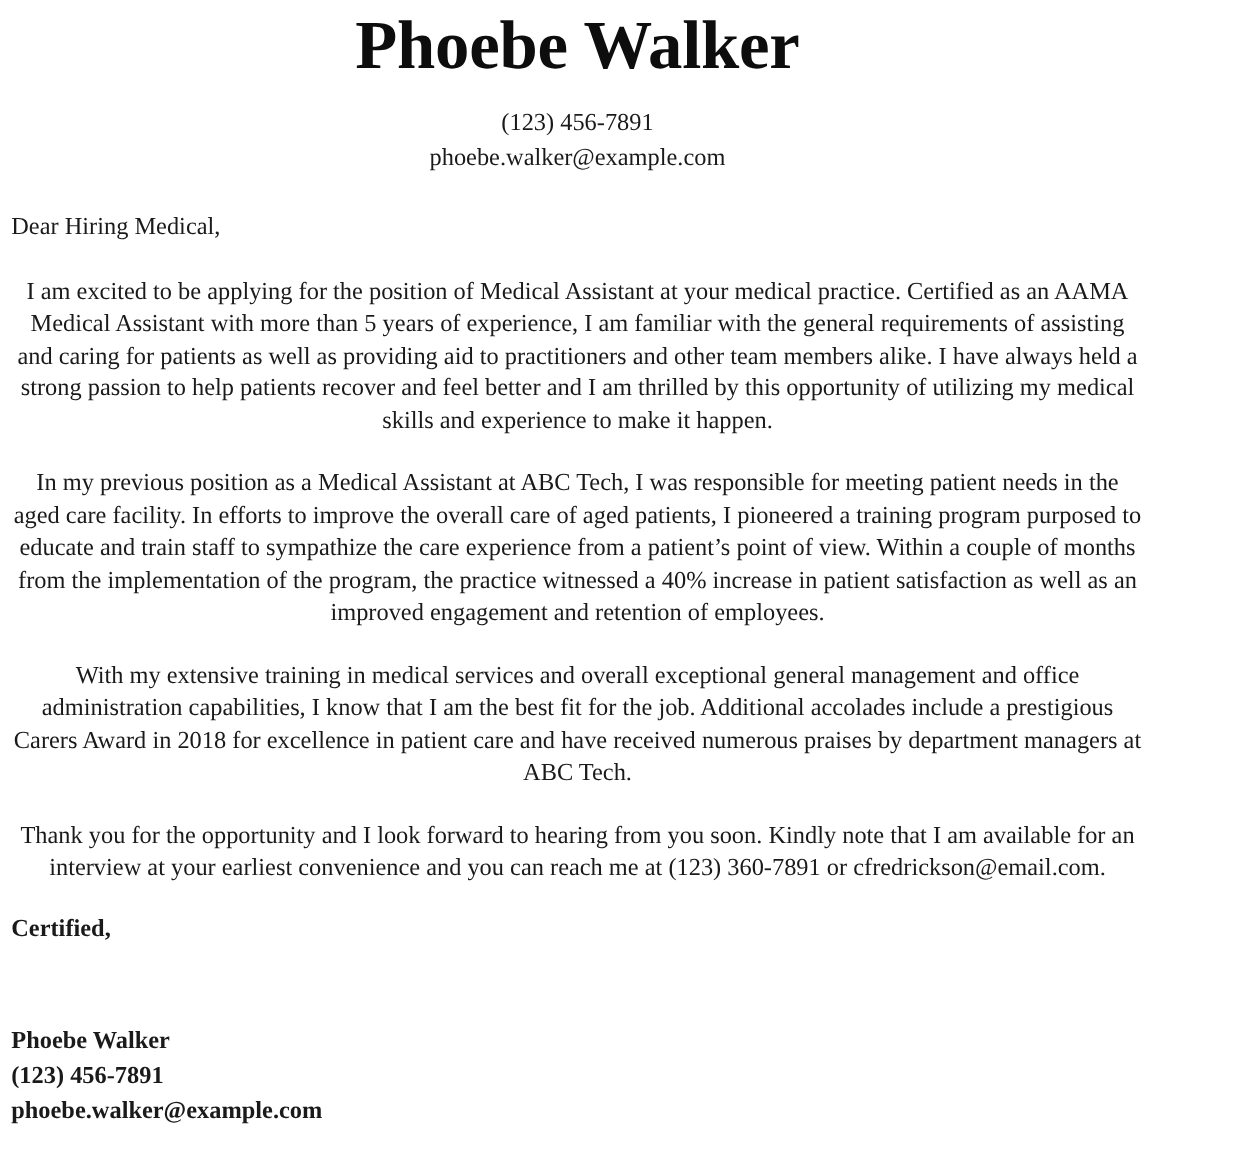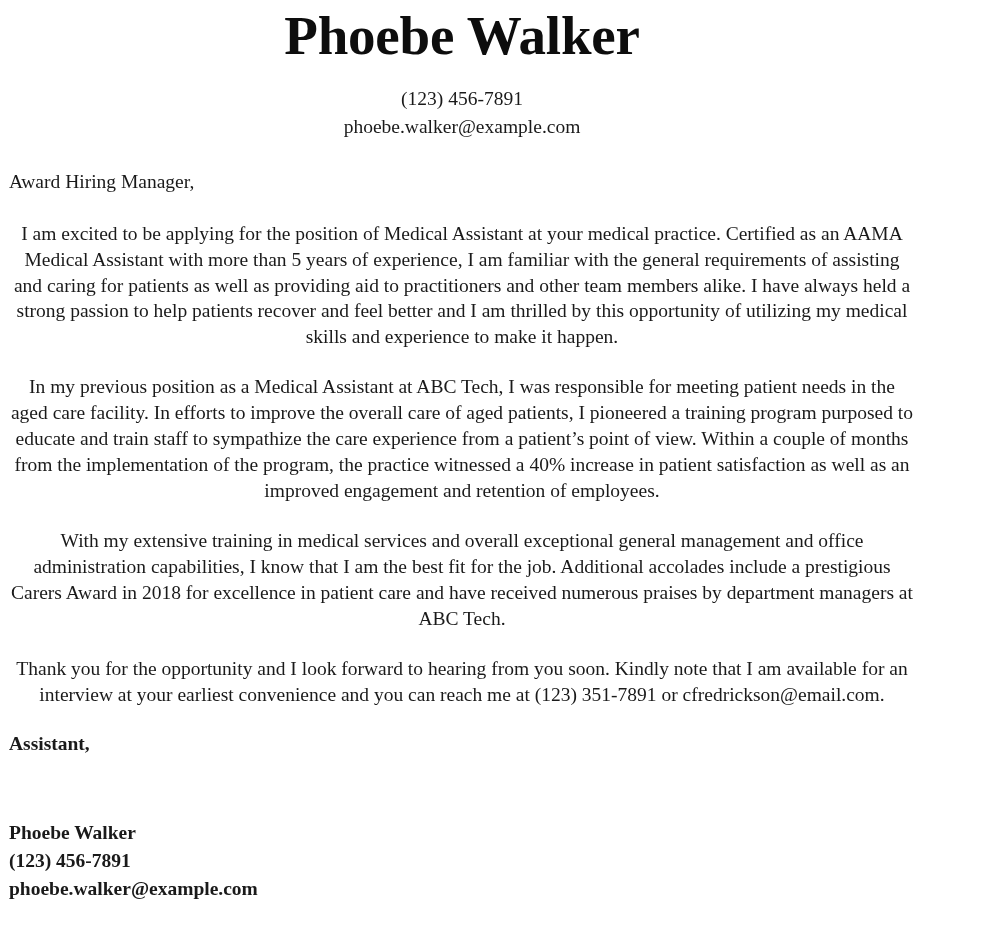--- a/index.html
+++ b/index.html
@@ -96,31 +96,31 @@
     <h1 class="applicant-name">Phoebe Walker</h1>
 
     <div class="contact-block">
       <span class="contact-line">(123) 456-7891</span>
       <span class="contact-line">phoebe.walker@example.com</span>
     </div>
   </header>
 
   <main class="letter-body">
 
-    <p class="salutation">Award Hiring Manager,</p>
+    <p class="salutation">Dear Hiring Medical,</p>
 
     <p class="letter-paragraph">I am excited to be applying for the position of Medical Assistant at your medical practice. Certified as an AAMA Medical Assistant with more than 5 years of experience, I am familiar with the general requirements of assisting and caring for patients as well as providing aid to practitioners and other team members alike. I have always held a strong passion to help patients recover and feel better and I am thrilled by this opportunity of utilizing my medical skills and experience to make it happen.</p>
 
     <p class="letter-paragraph">In my previous position as a Medical Assistant at ABC Tech, I was responsible for meeting patient needs in the aged care facility. In efforts to improve the overall care of aged patients, I pioneered a training program purposed to educate and train staff to sympathize the care experience from a patient’s point of view. Within a couple of months from the implementation of the program, the practice witnessed a 40% increase in patient satisfaction as well as an improved engagement and retention of employees.</p>
 
     <p class="letter-paragraph">With my extensive training in medical services and overall exceptional general management and office administration capabilities, I know that I am the best fit for the job. Additional accolades include a prestigious Carers Award in 2018 for excellence in patient care and have received numerous praises by department managers at ABC Tech.</p>
 
-    <p class="letter-paragraph">Thank you for the opportunity and I look forward to hearing from you soon. Kindly note that I am available for an interview at your earliest convenience and you can reach me at (123) 351-7891 or cfredrickson@email.com.</p>
+    <p class="letter-paragraph">Thank you for the opportunity and I look forward to hearing from you soon. Kindly note that I am available for an interview at your earliest convenience and you can reach me at (123) 360-7891 or cfredrickson@email.com.</p>
 
-    <p class="closing">Assistant,</p>
+    <p class="closing">Certified,</p>
 
     <div class="signature-block">
       <span class="signature-line">Phoebe Walker</span>
       <span class="signature-line">(123) 456-7891</span>
       <span class="signature-line">phoebe.walker@example.com</span>
     </div>
 
   </main>
 
 </div>

